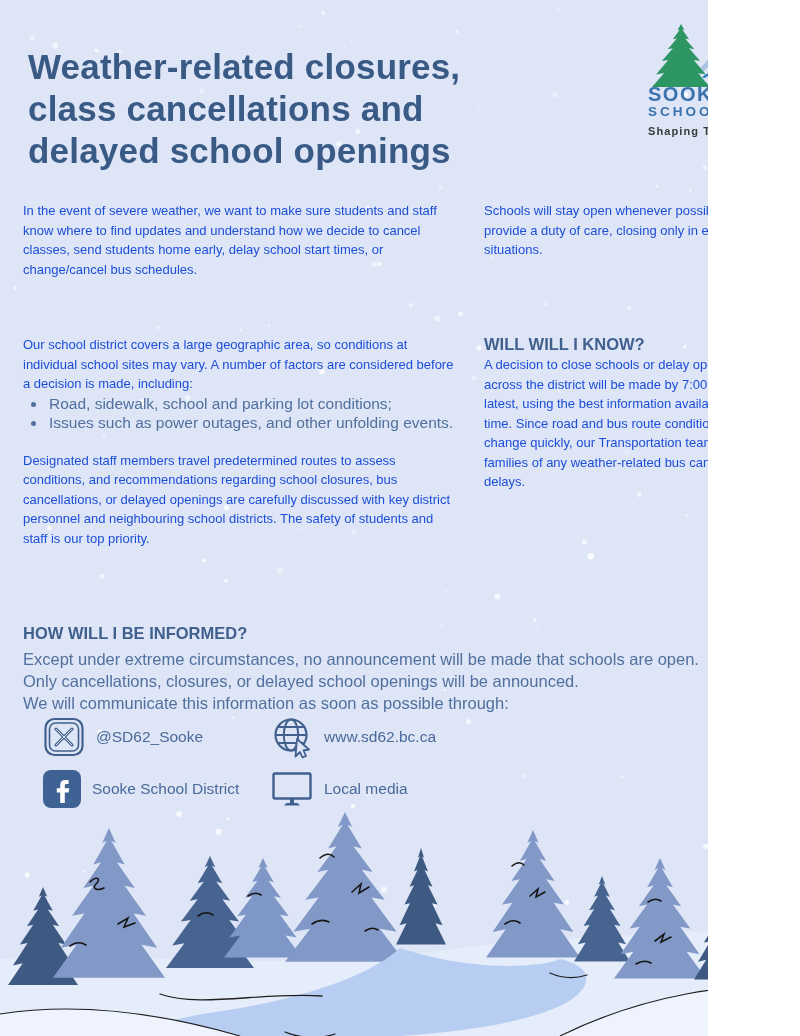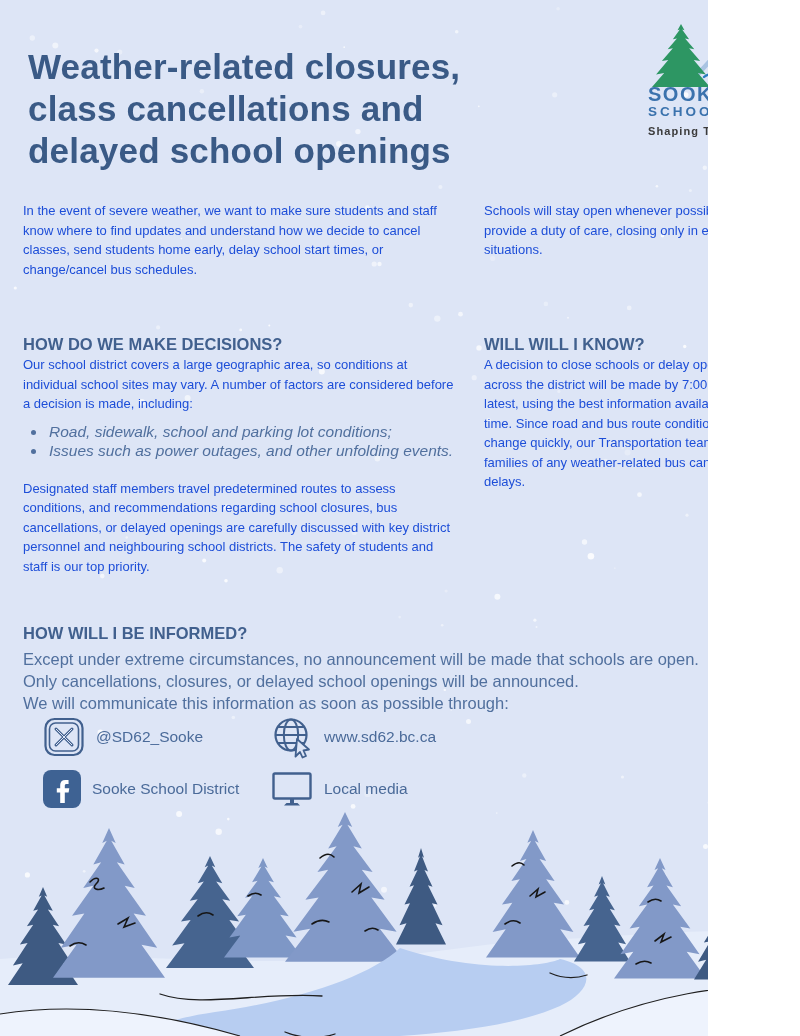--- a/index.html
+++ b/index.html
@@ -27,21 +27,21 @@
   .logo-tagline { font-size:11px; font-weight:600; color:#3b3b3b; letter-spacing:1.1px; margin-top:5px; padding-left:2px; white-space:nowrap; }
 
   .body-text { font-size:13px; line-height:19.5px; color:#1d4ed8; }
   .sec-heading { font-size:16.5px; font-weight:700; color:#41608e; line-height:19px; margin-bottom:1px; }
 
   .intro-left  { position:absolute; left:23px;  top:201px; width:425px; z-index:2; }
   .intro-right { position:absolute; left:484px; top:201px; width:290px; z-index:2; }
 
   .col-decisions { position:absolute; left:23px;  top:335px; width:432px; z-index:2; }
   .col-know      { position:absolute; left:484px; top:335px; width:302px; z-index:2; }
-  .bullet-list { margin:8px 0 0 6px; padding-left:18px;font-style:italic; }
+  .bullet-list { margin:0 0 0 6px; padding-left:18px; }
   .bullet-list li { font-size:15.5px; line-height:19.5px; color:#51709e; padding-left:2px; }
   .para-2 { margin-top:18px; }
 
   .sec-informed { position:absolute; left:23px; top:624px; width:745px; z-index:2; }
   .informed-body { font-size:16.5px; line-height:22px; color:#51709e; white-space:pre-line; margin-top:5px; }
 
   .contact-grid {
     position:absolute; left:43px; top:714px; width:560px; z-index:3;
     display:grid; grid-template-columns:228px auto; grid-row-gap:6px;
   }
@@ -211,21 +211,20 @@
       </div>
       <div class="logo-number">62</div>
     </div>
     <div class="logo-tagline">Shaping Tomorrow Today</div>
   </div>
 
   <p class="intro-left body-text">In the event of severe weather, we want to make sure students and staff know where to find updates and understand how we decide to cancel classes, send students home early, delay school start times, or change/cancel bus schedules.</p>
   <p class="intro-right body-text">Schools will stay open whenever possible to provide a duty of care, closing only in extreme situations.</p>
 
   <section class="col-decisions">
-    <h2 class="sec-heading">HOW DO WE MAKE DECISIONS?</h2>
     <p class="body-text">Our school district covers a large geographic area, so conditions at individual school sites may vary. A number of factors are considered before a decision is made, including:</p>
     <ul class="bullet-list">
       <li>Road, sidewalk, school and parking lot conditions;</li>
       <li>Issues such as power outages, and other unfolding events.</li>
     </ul>
     <p class="body-text para-2">Designated staff members travel predetermined routes to assess conditions, and recommendations regarding school closures, bus cancellations, or delayed openings are carefully discussed with key district personnel and neighbouring school districts. The safety of students and staff is our top priority.</p>
   </section>
 
   <section class="col-know">
     <h2 class="sec-heading">WILL WILL I KNOW?</h2>

